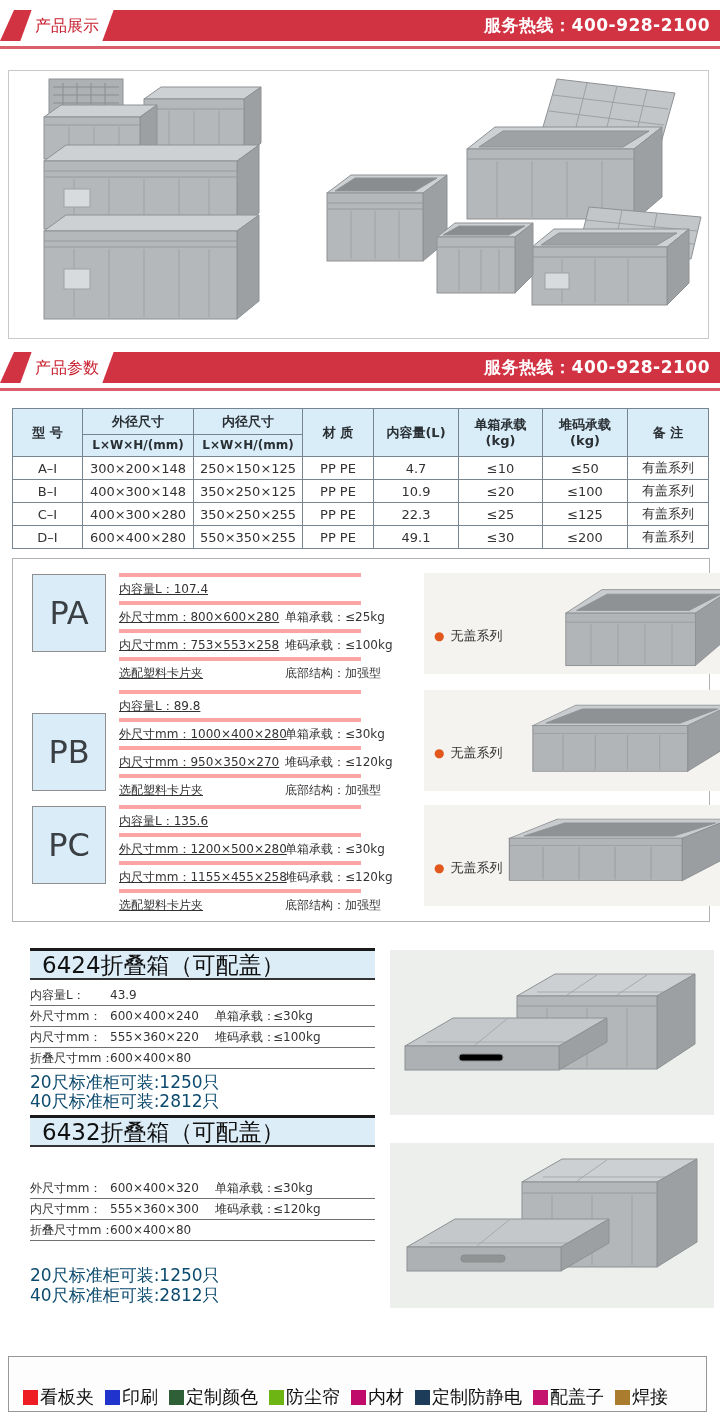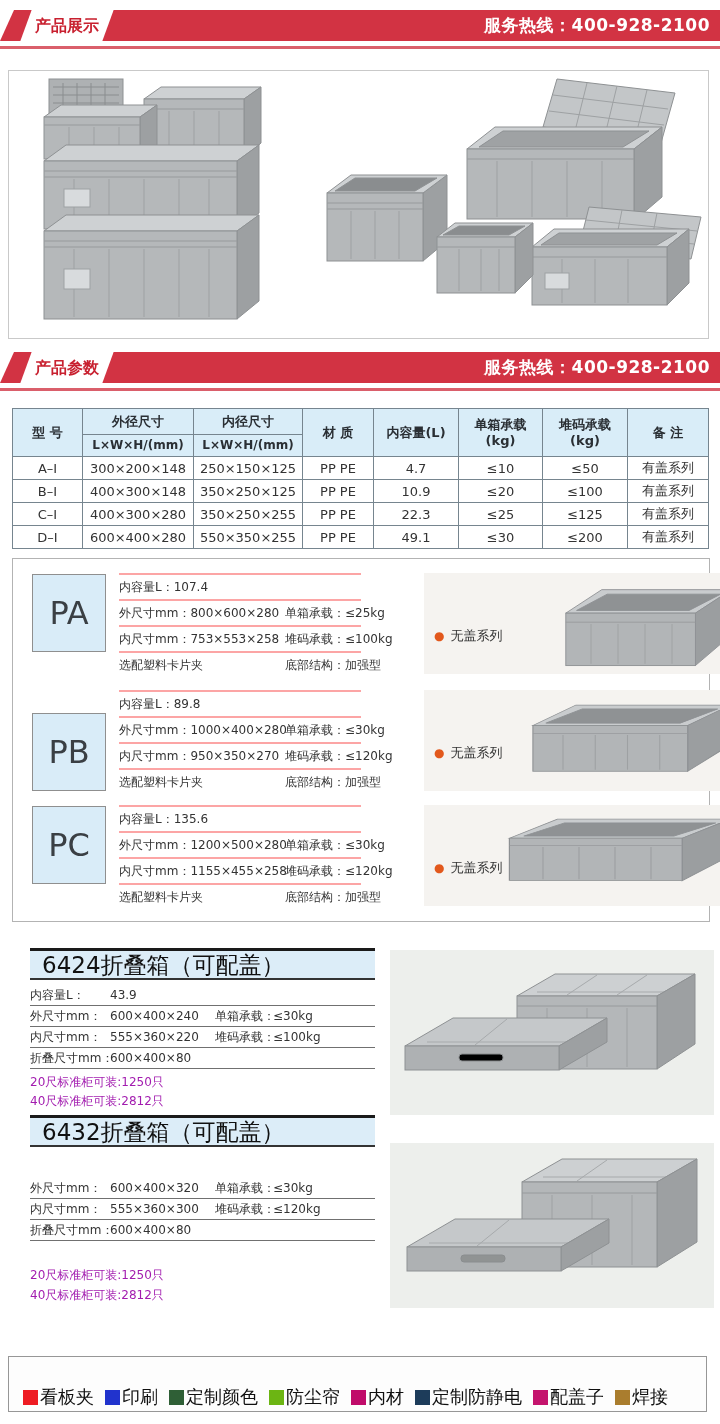--- a/index.html
+++ b/index.html
@@ -8,21 +8,21 @@
     font-family:"DejaVu Sans","Liberation Sans",sans-serif;color:#333;
     overflow:hidden;
   }
   
   .banner{position:absolute;left:0;width:720px;height:42px;}
   .banner .bar{position:absolute;top:0;left:0;right:0;height:31px;background:#d23343;
     clip-path:polygon(14px 0,100% 0,100% 100%,0 100%);}
   .banner .plate{position:absolute;top:0;left:26px;width:82px;height:31px;background:#ffffff;
     transform:skewX(-20deg);}
   .banner .btitle{position:absolute;top:0;left:26px;width:82px;height:31px;line-height:31px;
-    text-align:center;color:#c8202f;font-weight:bold;font-size:16px;}
+    text-align:center;color:#c8202f;font-weight:normal;font-size:16px;}
   .banner .hotline{position:absolute;right:10px;top:0;height:31px;line-height:31px;
     color:#fff;font-weight:bold;font-size:17px;letter-spacing:0.5px;}
   .banner .thinline{position:absolute;top:36px;left:0;right:0;height:3px;background:#da5f6b;}
 
   
   .photo-box{position:absolute;left:8px;top:70px;width:699px;height:267px;
     border:1px solid #c9c9c9;background:#fff;}
 
   
   table.spec{position:absolute;left:12px;top:408px;width:696px;border-collapse:collapse;
@@ -36,39 +36,39 @@
   .h-two div{line-height:16px;}
 
   
   .params-box{position:absolute;left:12px;top:558px;width:696px;height:362px;
     border:1px solid #b3b3b3;background:#fff;}
   .series-row{position:absolute;left:0;width:100%;height:101px;}
   .series-code{position:absolute;left:19px;top:1px;width:72px;height:76px;background:#d9ecf8;
     border:1px solid #8f8f8f;display:flex;align-items:center;justify-content:center;
     font-size:32px;color:#3a3f44;}
   .series-specs{position:absolute;left:106px;top:0;width:242px;}
-  .spec-line{position:relative;border-top:2px solid #fca5a5;height:24px;line-height:24px;
-    font-size:12px;color:#333;white-space:nowrap;}
+  .spec-line{position:relative;border-top:4px solid #fca5a5;height:24px;line-height:24px;
+    font-size:12px;color:#333;white-space:nowrap;text-decoration:underline;}
   .spec-line .right{position:absolute;left:166px;top:0;}
   .series-panel{position:absolute;left:411px;top:0;width:283px;height:101px;background:#f5f3f0;padding-left:34px;}
   .tag{position:absolute;left:10px;top:54px;font-size:13px;color:#333;white-space:nowrap;}
   .tag .bullet{color:#e2581c;margin-right:6px;font-size:12px;}
   .panel-art{position:absolute;right:6px;top:4px;}
 
   
   .fold-title{position:absolute;left:30px;width:333px;height:27px;background:#dcedf8;
     border-top:3px solid #1a1a1a;border-bottom:2px solid #333;font-size:23px;color:#111;
     padding-left:12px;line-height:28px;white-space:nowrap;overflow:hidden;}
   .fold-specs{position:absolute;left:30px;width:345px;}
   .fold-line{position:relative;height:20px;line-height:20px;border-bottom:1px solid #707070;
     font-size:12px;color:#333;white-space:nowrap;}
   .fold-line .lbl{display:inline-block;width:80px;}
   .fold-line .rlbl{position:absolute;left:185px;top:0;}
   .fold-line .rval{position:absolute;left:243px;top:0;}
-  .fold-note{position:absolute;left:30px;height:16px;line-height:16px;font-size:12px;color:#a21caf;}
+  .fold-note{position:absolute;left:30px;height:16px;line-height:16px;font-size:17px;color:#0c4a6e;}
   .fold-panel{position:absolute;left:390px;width:324px;height:165px;background:#edefec;
     display:flex;align-items:center;justify-content:center;}
 
   
   .services-box{position:absolute;left:8px;top:1356px;width:697px;height:54px;
     border:1px solid #979797;background:#fdfdfd;}
   .services-intro{position:absolute;left:16px;top:6px;font-size:16px;color:#1d1d1d;}
   .services-row{position:absolute;left:14px;top:28px;display:flex;align-items:center;}
   .service-item{display:flex;align-items:center;font-size:18px;color:#101010;
     margin-right:11px;white-space:nowrap;}

